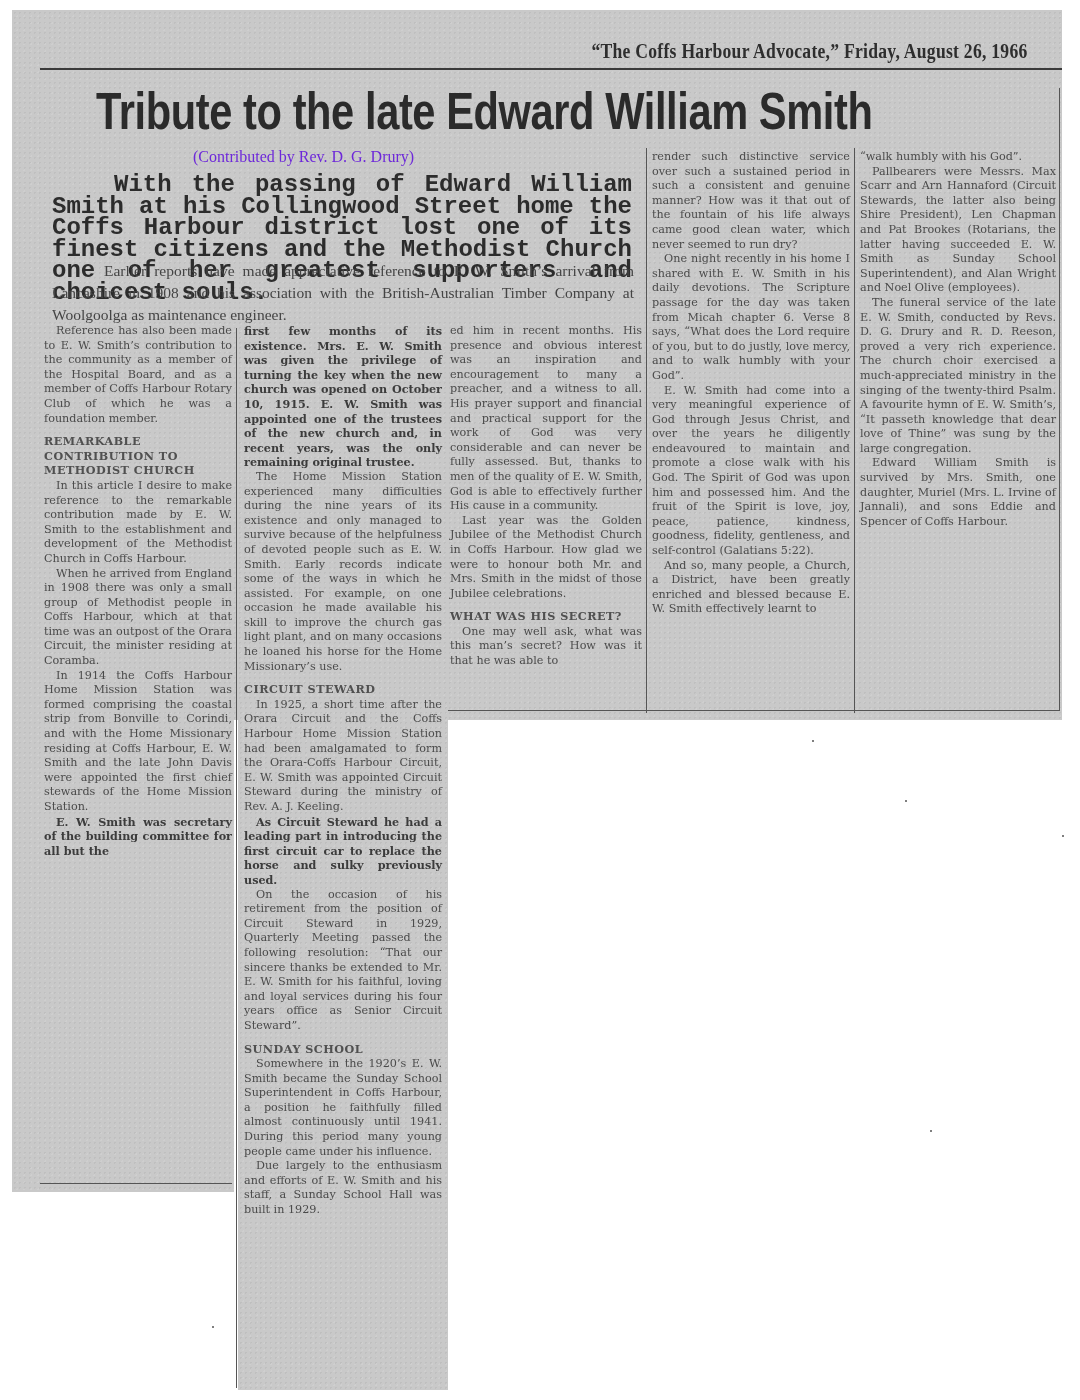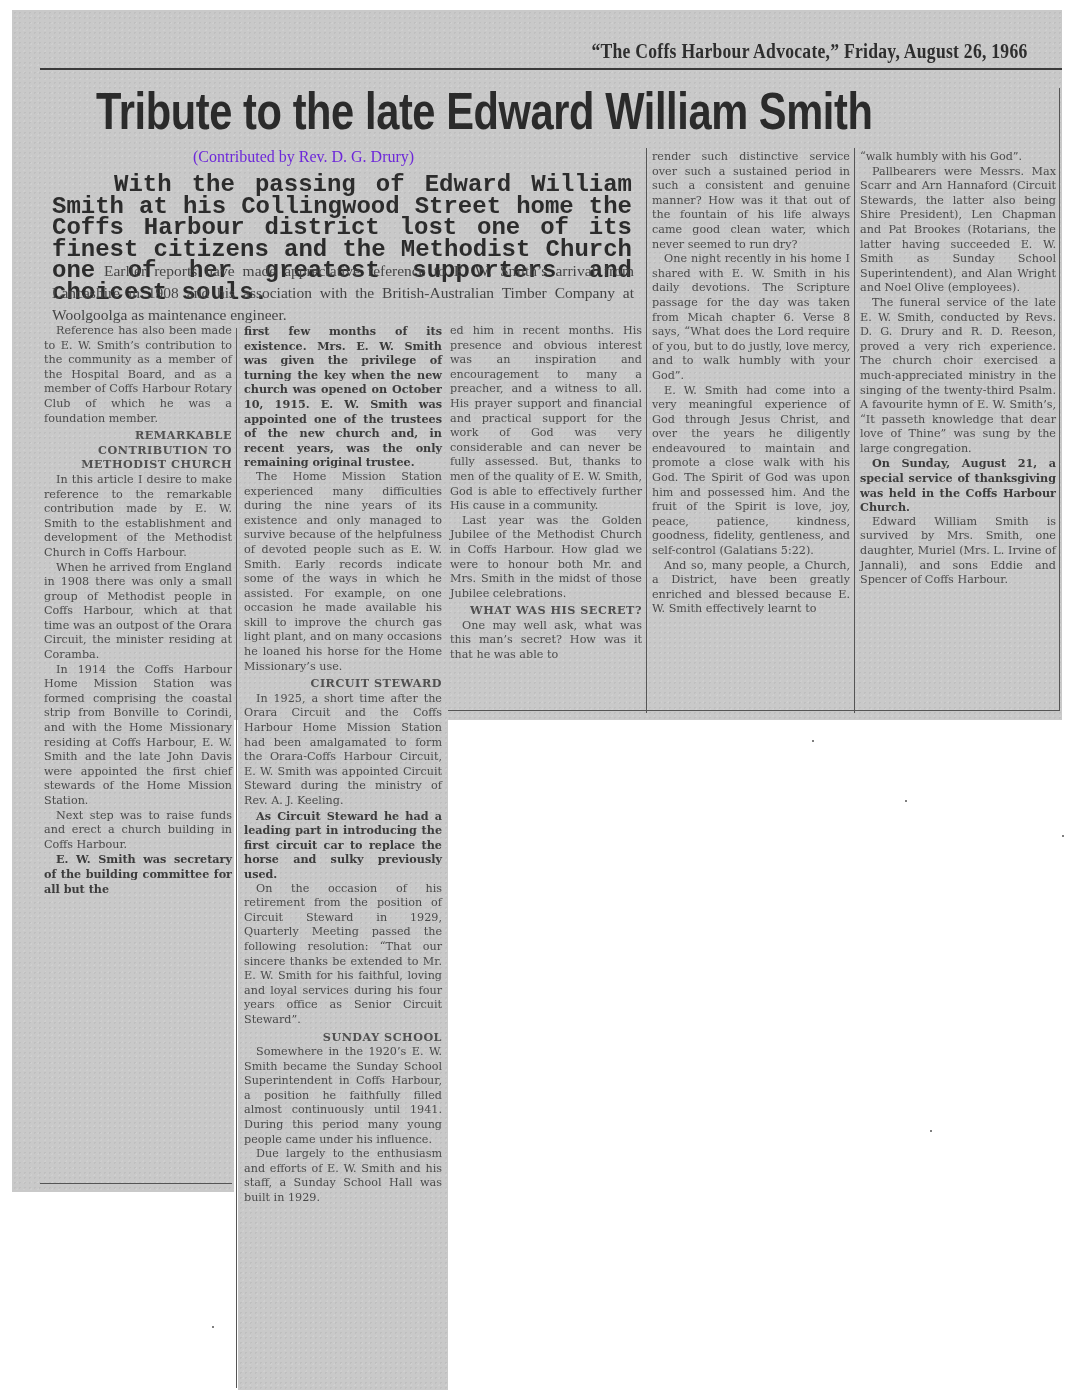--- a/index.html
+++ b/index.html
@@ -49,22 +49,22 @@
     font-family:"Liberation Serif", serif; font-size:15.5px; line-height:22px;
     color:#444; text-align:justify; text-indent:52px;
   }
   .col {
     position:absolute; font-family:"DejaVu Serif", serif;
     font-size:11.2px; line-height:14.6px; color:#4a4a4a; text-align:justify;
   }
   .col p { margin:0; text-indent:12px; }
   .col p.bold { font-weight:bold; color:#3c3c3c; }
   .col .sub {
-    text-align:right; font-weight:bold; text-indent:0; color:#505050;
-    letter-spacing:0.5px; margin:2px 0 1px 0;
+    text-align:left; font-weight:bold; text-indent:0; color:#505050;
+    letter-spacing:0.5px; margin:8px 0 1px 0;
   }
   .vrule { position:absolute; width:1px; background:#555; }
   .hrule { position:absolute; height:1px; background:#555; }
   .speck { position:absolute; width:2px; height:2px; background:#555; border-radius:1px; }
 </style>
 </head>
 <body>
 
 <div id="clip-top" class="clip"></div>
 <div id="clip-col1" class="clip"></div>
@@ -84,21 +84,20 @@
 <div class="vrule" style="left:1059px; top:88px; height:622px;"></div>
 <div class="hrule" style="left:448px; top:710px; width:612px;"></div>
 <div class="hrule" style="left:40px; top:1183px; width:192px;"></div>
 
 <div class="col" style="left:44px; top:324px; width:188px;">
   <p>Reference has also been made to E. W. Smith’s contribution to the community as a member of the Hospital Board, and as a member of Coffs Harbour Rotary Club of which he was a foundation member.</p>
   <p class="sub">REMARKABLE CONTRIBUTION TO METHODIST CHURCH</p>
   <p>In this article I desire to make reference to the remarkable contribution made by E. W. Smith to the establishment and development of the Methodist Church in Coffs Harbour.</p>
   <p>When he arrived from England in 1908 there was only a small group of Methodist people in Coffs Harbour, which at that time was an outpost of the Orara Circuit, the minister residing at Coramba.</p>
   <p>In 1914 the Coffs Harbour Home Mission Station was formed comprising the coastal strip from Bonville to Corindi, and with the Home Missionary residing at Coffs Harbour, E. W. Smith and the late John Davis were appointed the first chief stewards of the Home Mission Station.</p>
-  <p>Next step was to raise funds and erect a church building in Coffs Harbour.</p>
   <p class="bold">E. W. Smith was secretary of the building committee for all but the</p>
 </div>
 
 <div class="col" style="left:244px; top:324px; width:198px;">
   <p class="bold" style="text-indent:0">first few months of its existence. Mrs. E. W. Smith was given the privilege of turning the key when the new church was opened on October 10, 1915. E. W. Smith was appointed one of the trustees of the new church and, in recent years, was the only remaining original trustee.</p>
   <p>The Home Mission Station experienced many difficulties during the nine years of its existence and only managed to survive because of the helpfulness of devoted people such as E. W. Smith. Early records indicate some of the ways in which he assisted. For example, on one occasion he made available his skill to improve the church gas light plant, and on many occasions he loaned his horse for the Home Missionary’s use.</p>
   <p class="sub">CIRCUIT STEWARD</p>
   <p>In 1925, a short time after the Orara Circuit and the Coffs Harbour Home Mission Station had been amalgamated to form the Orara-Coffs Harbour Circuit, E. W. Smith was appointed Circuit Steward during the ministry of Rev. A. J. Keeling.</p>
   <p class="bold">As Circuit Steward he had a leading part in introducing the first circuit car to replace the horse and sulky previously used.</p>
   <p>On the occasion of his retirement from the position of Circuit Steward in 1929, Quarterly Meeting passed the following resolution: “That our sincere thanks be extended to Mr. E. W. Smith for his faithful, loving and loyal services during his four years office as Senior Circuit Steward”.</p>
@@ -118,21 +117,20 @@
   <p style="text-indent:0">render such distinctive service over such a sustained period in such a consistent and genuine manner? How was it that out of the fountain of his life always came good clean water, which never seemed to run dry?</p>
   <p>One night recently in his home I shared with E. W. Smith in his daily devotions. The Scripture passage for the day was taken from Micah chapter 6. Verse 8 says, “What does the Lord require of you, but to do justly, love mercy, and to walk humbly with your God”.</p>
   <p>E. W. Smith had come into a very meaningful experience of God through Jesus Christ, and over the years he diligently endeavoured to maintain and promote a close walk with his God. The Spirit of God was upon him and possessed him. And the fruit of the Spirit is love, joy, peace, patience, kindness, goodness, fidelity, gentleness, and self-control (Galatians 5:22).</p>
   <p>And so, many people, a Church, a District, have been greatly enriched and blessed because E. W. Smith effectively learnt to</p>
 </div>
 
 <div class="col" style="left:860px; top:150px; width:196px;">
   <p style="text-indent:0">“walk humbly with his God”.</p>
   <p>Pallbearers were Messrs. Max Scarr and Arn Hannaford (Circuit Stewards, the latter also being Shire President), Len Chapman and Pat Brookes (Rotarians, the latter having succeeded E. W. Smith as Sunday School Superintendent), and Alan Wright and Noel Olive (employees).</p>
   <p>The funeral service of the late E. W. Smith, conducted by Revs. D. G. Drury and R. D. Reeson, proved a very rich experience. The church choir exercised a much-appreciated ministry in the singing of the twenty-third Psalm. A favourite hymn of E. W. Smith’s, “It passeth knowledge that dear love of Thine” was sung by the large congregation.</p>
-  <p class="bold">On Sunday, August 21, a special service of thanksgiving was held in the Coffs Harbour Church.</p>
   <p>Edward William Smith is survived by Mrs. Smith, one daughter, Muriel (Mrs. L. Irvine of Jannali), and sons Eddie and Spencer of Coffs Harbour.</p>
 </div>
 
 <div class="speck" style="left:905px; top:800px;"></div>
 <div class="speck" style="left:812px; top:740px;"></div>
 <div class="speck" style="left:1062px; top:835px;"></div>
 <div class="speck" style="left:212px; top:1326px;"></div>
 <div class="speck" style="left:930px; top:1130px;"></div>
 
 </body></html>

